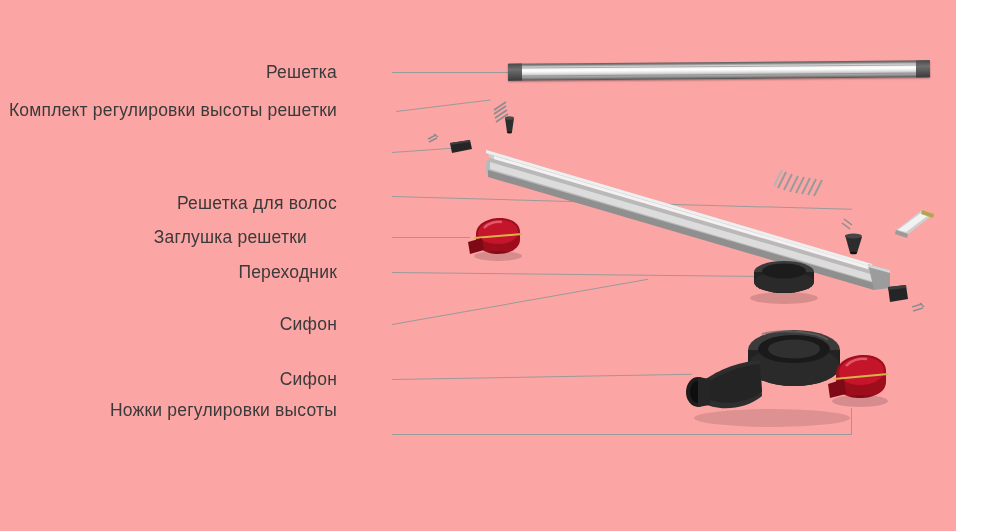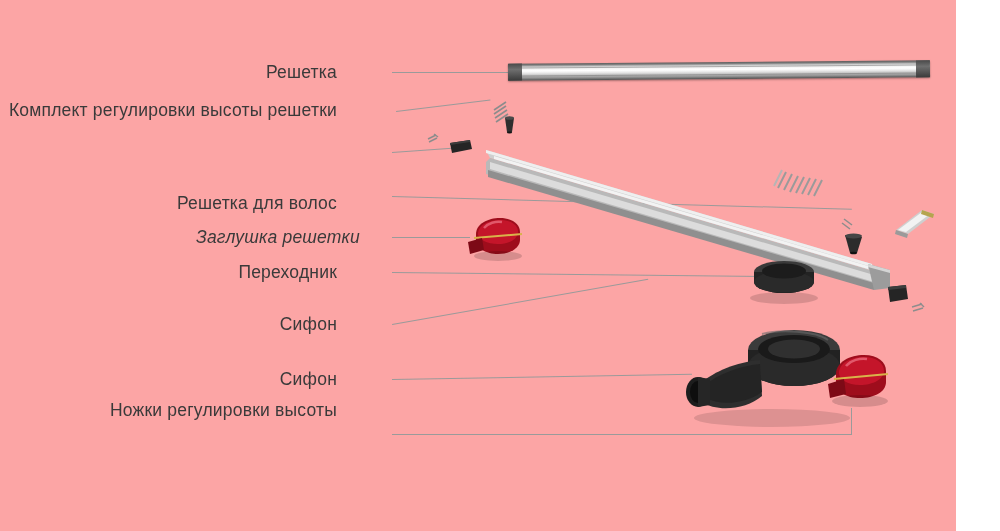--- a/index.html
+++ b/index.html
@@ -91,21 +91,21 @@
   <div class="leader" style="left:392px; top:434px; width:460px;"></div>
   <div class="leader" style="left:851px; top:408px; width:1px; height:27px;"></div>
 
   <div class="label" style="right:619px; top:62px;">Решетка</div>
 
   <div class="label" style="right:619px; top:100px;">Комплект регулировки высоты решетки</div>
 
 
   <div class="label" style="right:619px; top:186px;margin-top:7px;">Решетка для волос</div>
 
-  <div class="label" style="right:596px; top:227px;font-style:italic;">Заглушка решетки</div>
+  <div class="label" style="right:649px; top:227px;">Заглушка решетки</div>
 
   <div class="label" style="right:619px; top:262px;">Переходник</div>
 
   <div class="label" style="right:619px; top:314px;">Сифон</div>
 
   <div class="label" style="right:619px; top:369px;margin-left:36px;">Сифон</div>
 
   <div class="label" style="right:619px; top:400px;">Ножки регулировки высоты</div>
 
   <div class="part grate">

